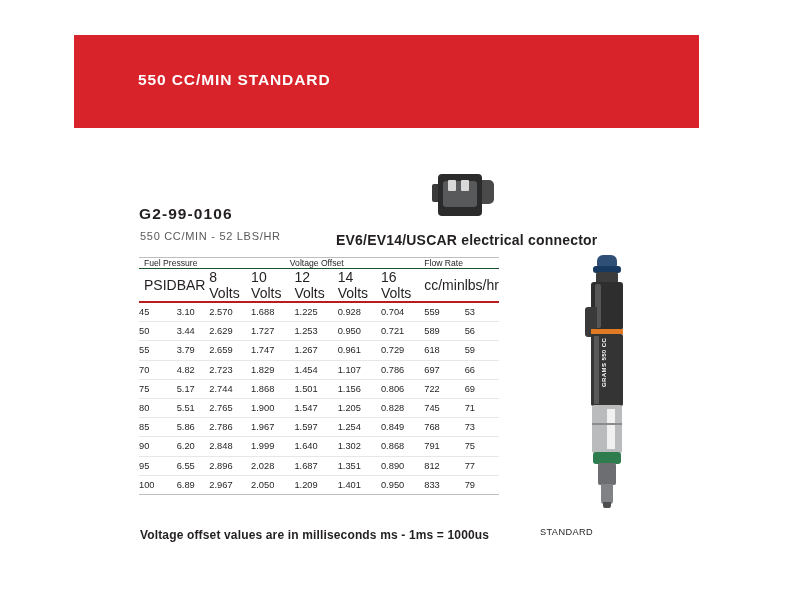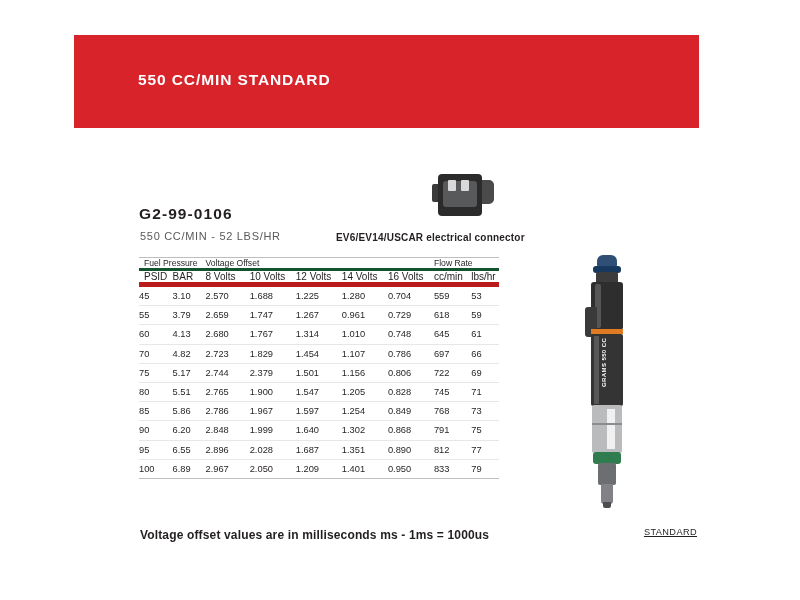--- a/index.html
+++ b/index.html
@@ -60,21 +60,21 @@
     letter-spacing: 0.7px;
     color: #58595b;
     text-align: center;
   }
 
   
   .connector-label {
     position: absolute;
     left: 336px;
     top: 232px;
-    font-size: 10px;
+    font-size: 14px;
     font-weight: bold;
     letter-spacing: 0.2px;
     color: #231f20;
   }
 
   
   .connector {
     position: absolute;
     left: 432px;
     top: 172px;
@@ -145,32 +145,32 @@
   table.flow td {
     padding: 0;
     text-align: left;
     font-weight: normal;
   }
   .grouprow th {
     font-size: 8.6px;
     font-weight: bold;
     padding: 5px 0 5px 0;
     border-top: 1px solid #bcbec0;
-    border-bottom: 3px solid #14532d;
+    border-bottom: 1px solid #14532d;
     color: #231f20;
   }
   .grouprow th.g-fuel { padding-left: 5px; }
-  .grouprow th.g-volt { text-align: left; }
+  .grouprow th.g-volt { text-align: center; }
   .grouprow th.g-flow { text-align: left; }
 
   .headrow th {
-    font-size: 10px;
+    font-size: 14px;
     font-weight: bold;
     padding: 5px 0 5px 0;
-    border-bottom: 5px solid #b91c1c;
+    border-bottom: 2px solid #b91c1c;
     margin-left: 24px;
   }
   .headrow th.c0 { padding-left: 5px; }
 
   table.flow tbody td {
     padding: 4.1px 0 4.1px 0;
     border-bottom: 1px solid #e6e7e8;
     font-size: 9.3px;
     color: #231f20;
   }
@@ -366,28 +366,27 @@
     position: absolute;
     left: 18px;
     top: 247px;
     width: 8px;
     height: 6px;
     background: #4d4d4f;
     border-radius: 0 0 2px 2px;
   }
   .inj-caption {
     position: absolute;
-    left: 17px;
+    left: 0px;
     top: 272px;
     width: 140px;
-    text-align: right;
+    text-align: left;
     font-size: 9.2px;
     color: #231f20;
     letter-spacing: 0.4px;
-    text-decoration: underline;
   }
 </style>
 </head>
 <body>
 
 <div class="page">
 
   <div class="banner">
     <div class="banner-title">550 CC/MIN STANDARD</div>
   </div>
@@ -436,63 +435,63 @@
           <th>lbs/hr</th>
         </tr>
       </thead>
       <tbody>
         <tr>
           <td class="c0">45</td>
           <td>3.10</td>
           <td>2.570</td>
           <td>1.688</td>
           <td>1.225</td>
-          <td>1.280</td>
+          <td>0.928</td>
           <td>0.704</td>
           <td>559</td>
           <td>53</td>
+        </tr>
+        <tr>
+          <td class="c0">50</td>
+          <td>3.44</td>
+          <td>2.629</td>
+          <td>1.727</td>
+          <td>1.253</td>
+          <td>0.950</td>
+          <td>0.721</td>
+          <td>589</td>
+          <td>56</td>
         </tr>
         <tr>
           <td class="c0">55</td>
           <td>3.79</td>
           <td>2.659</td>
           <td>1.747</td>
           <td>1.267</td>
           <td>0.961</td>
           <td>0.729</td>
           <td>618</td>
           <td>59</td>
         </tr>
         <tr>
-          <td class="c0">60</td>
-          <td>4.13</td>
-          <td>2.680</td>
-          <td>1.767</td>
-          <td>1.314</td>
-          <td>1.010</td>
-          <td>0.748</td>
-          <td>645</td>
-          <td>61</td>
-        </tr>
-        <tr>
           <td class="c0">70</td>
           <td>4.82</td>
           <td>2.723</td>
           <td>1.829</td>
           <td>1.454</td>
           <td>1.107</td>
           <td>0.786</td>
           <td>697</td>
           <td>66</td>
         </tr>
         <tr>
           <td class="c0">75</td>
           <td>5.17</td>
           <td>2.744</td>
-          <td>2.379</td>
+          <td>1.868</td>
           <td>1.501</td>
           <td>1.156</td>
           <td>0.806</td>
           <td>722</td>
           <td>69</td>
         </tr>
         <tr>
           <td class="c0">80</td>
           <td>5.51</td>
           <td>2.765</td>

